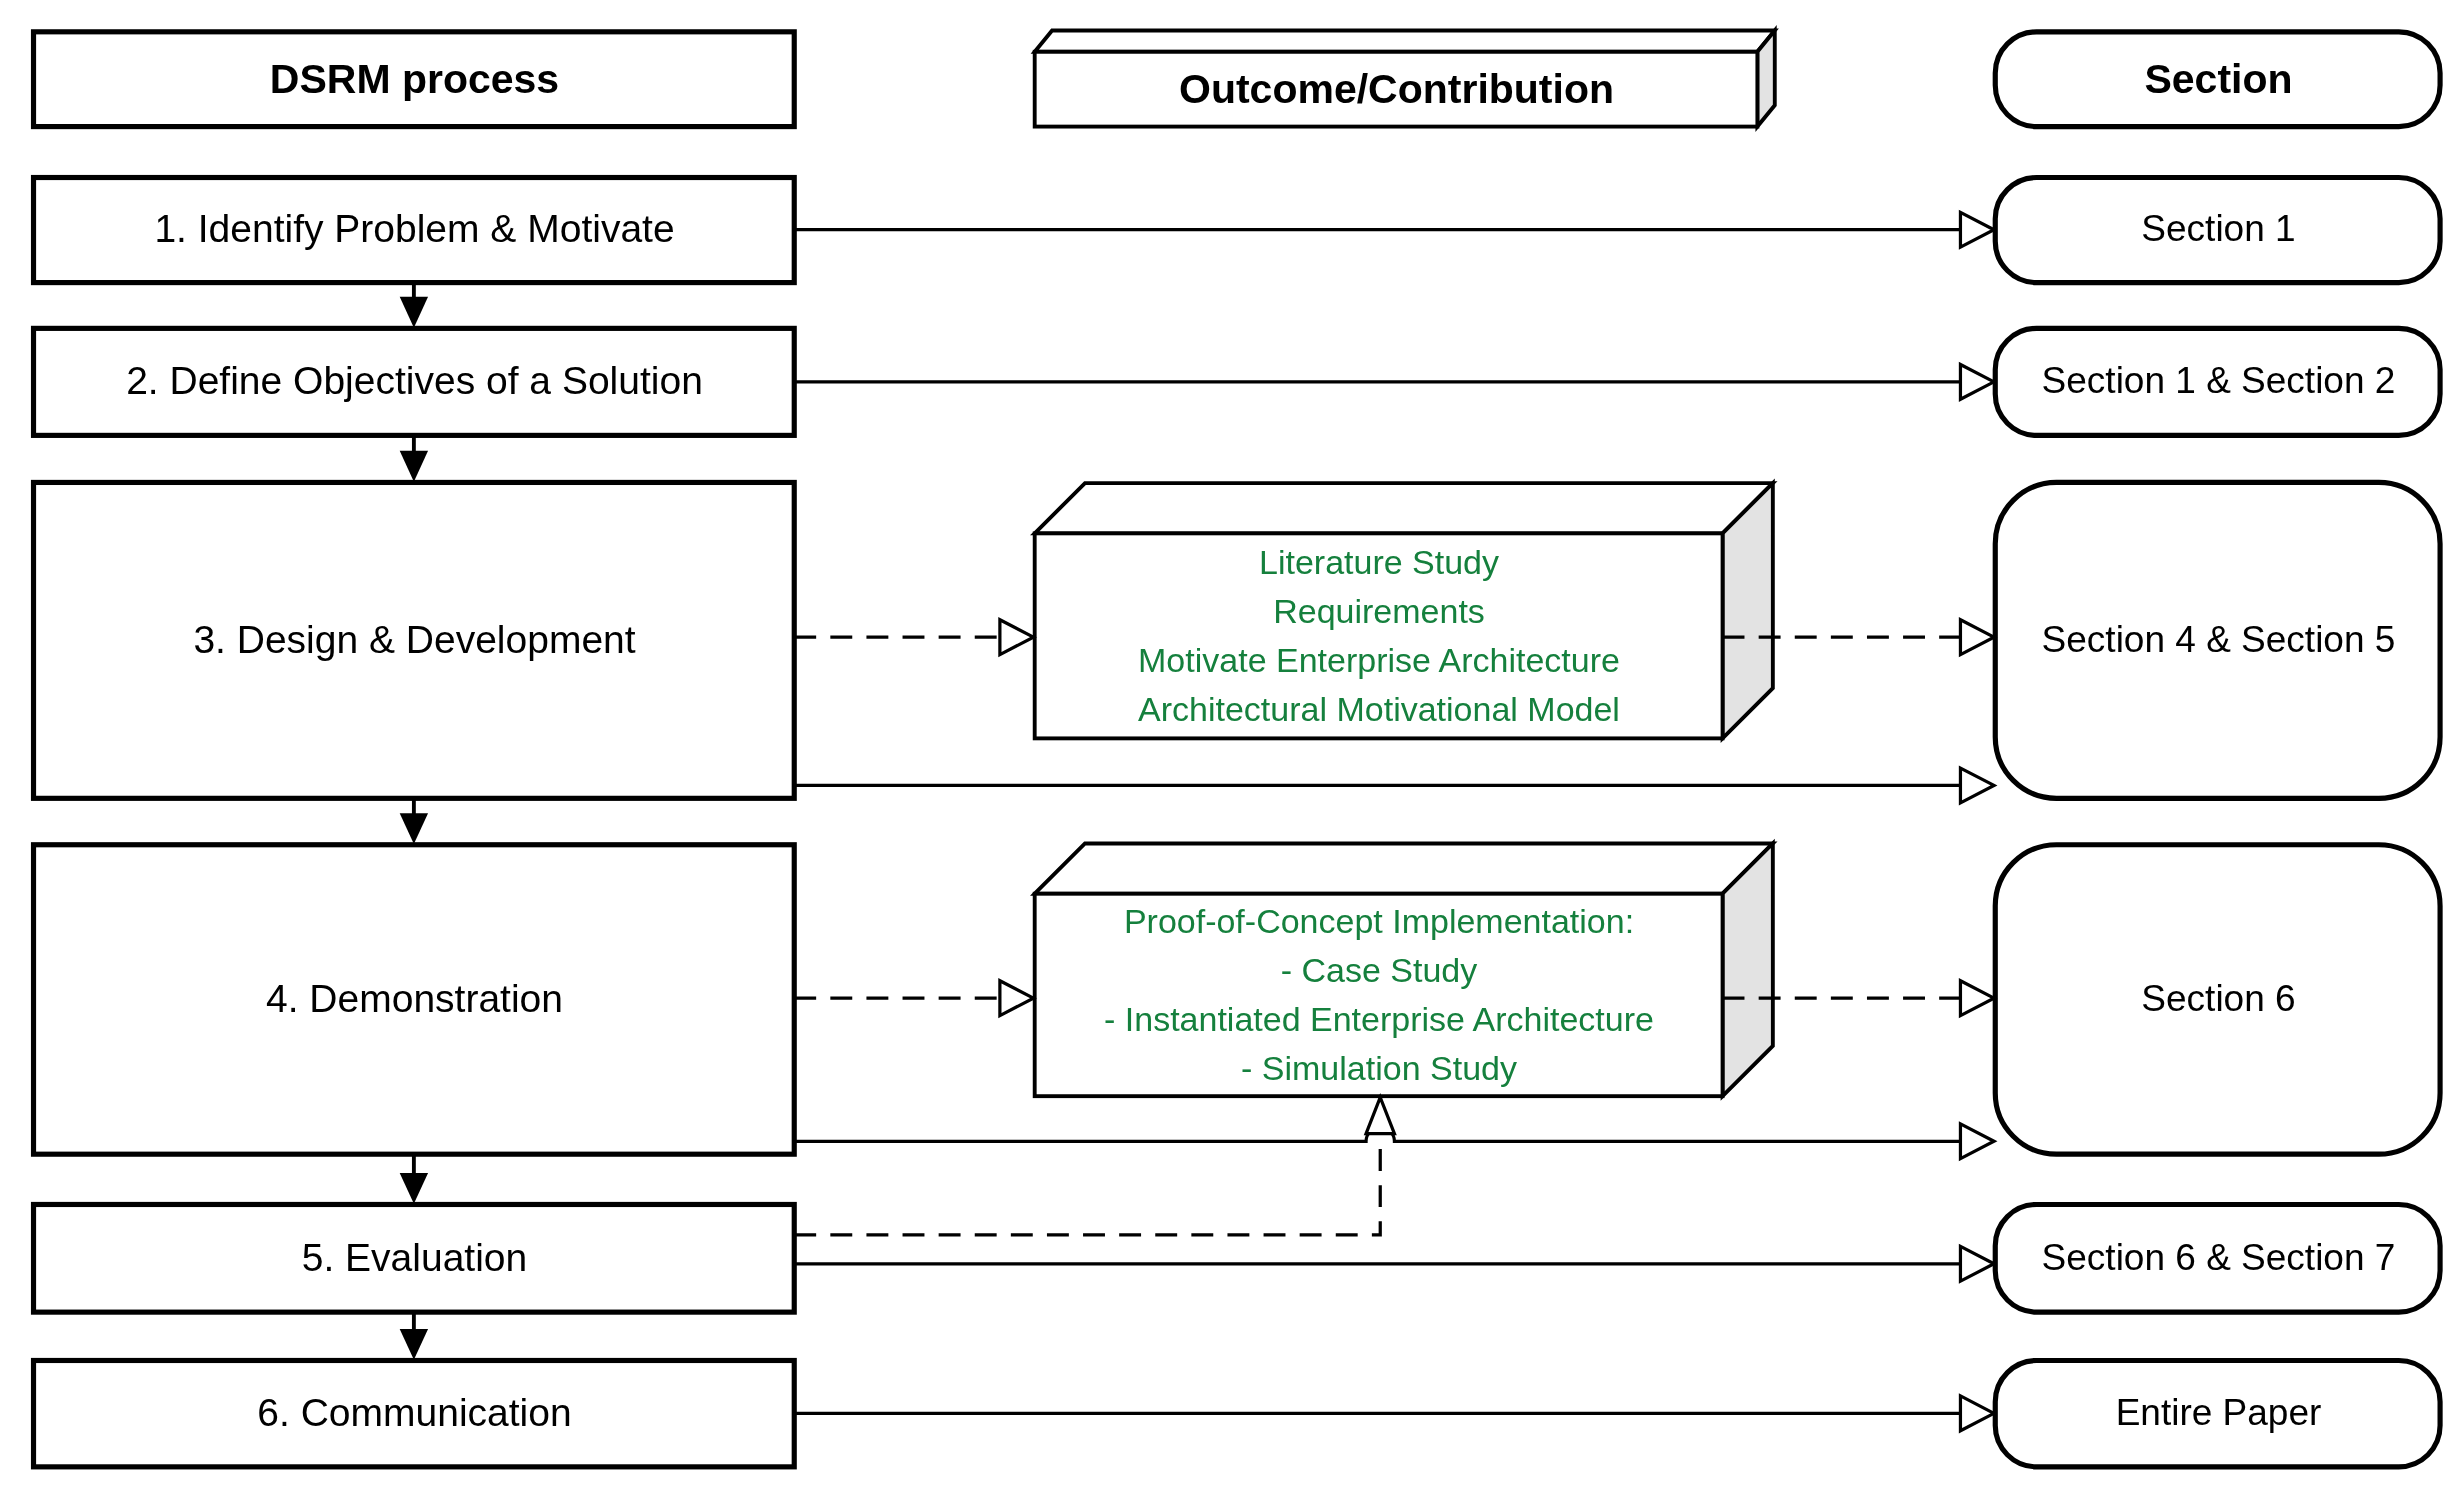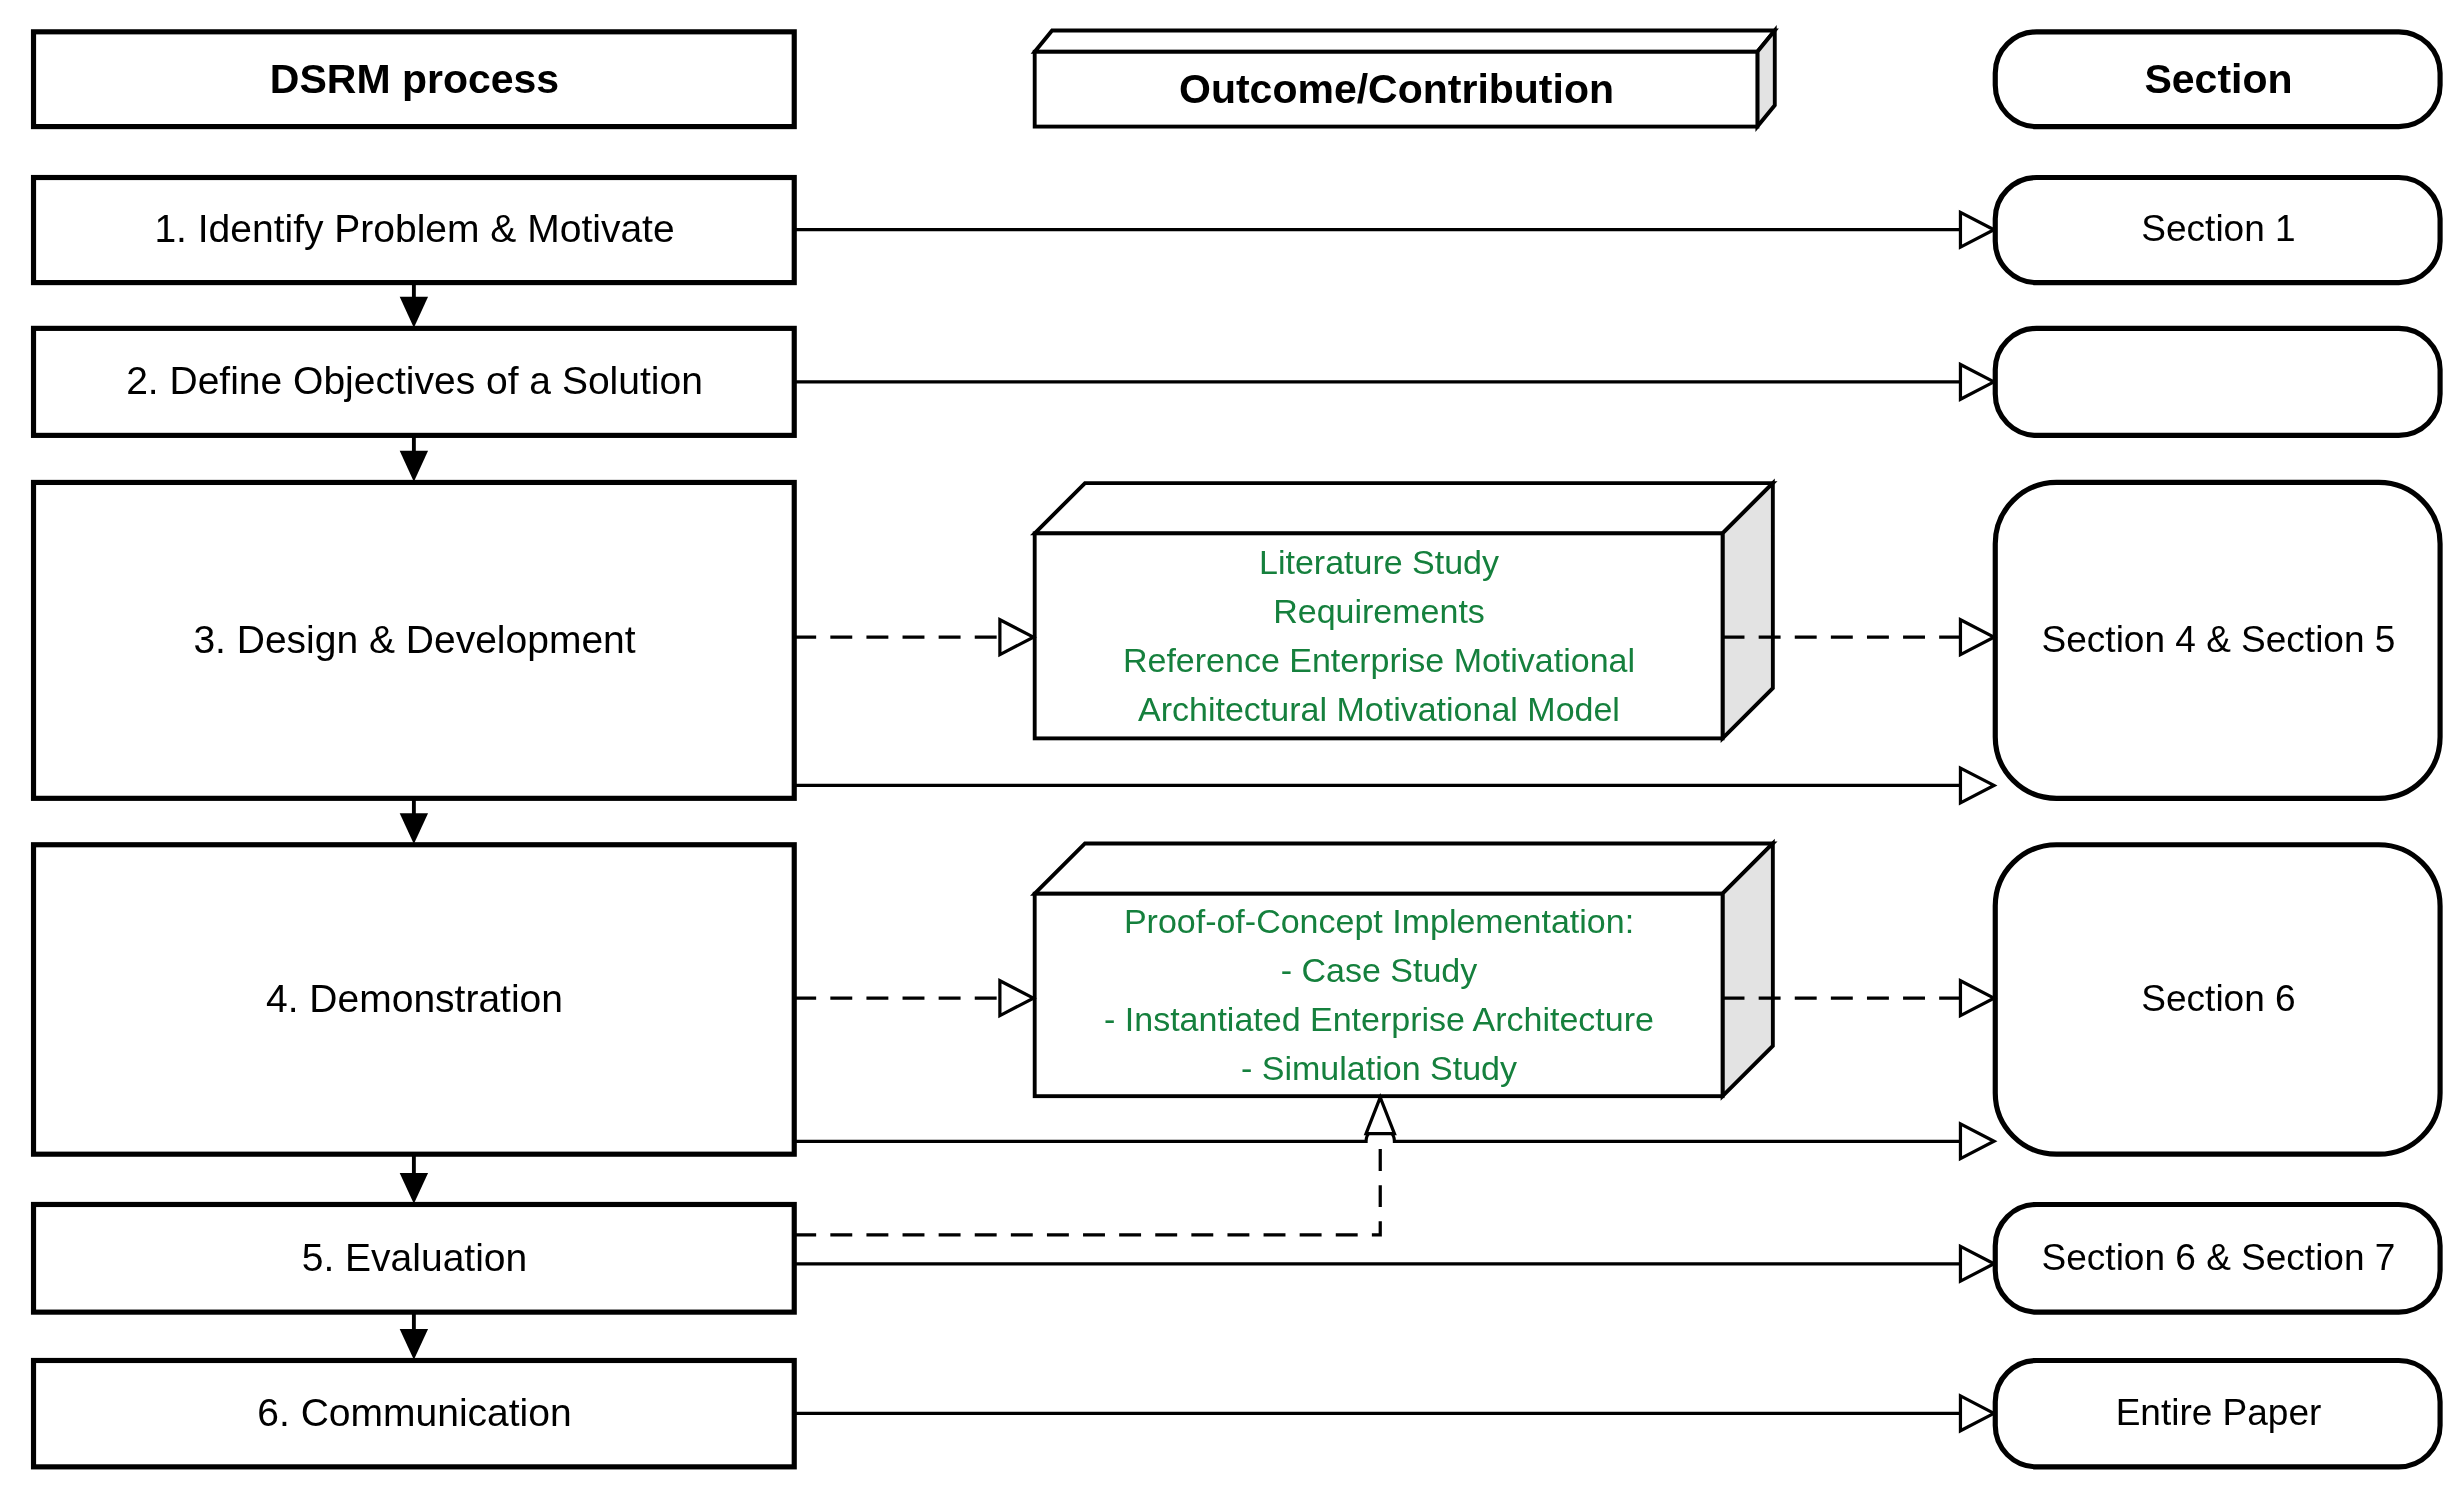--- a/index.html
+++ b/index.html
@@ -182,31 +182,32 @@
   <div class="label" style="left:34px; top:177px;  width:761px; height:105px;">1. Identify Problem &amp; Motivate</div>
   <div class="label" style="left:34px; top:328px;  width:761px; height:107px;">2. Define Objectives of a Solution</div>
   <div class="label" style="left:34px; top:482px;  width:761px; height:316px;">3. Design &amp; Development</div>
   <div class="label" style="left:34px; top:845px; width:761px; height:309px;">4. Demonstration</div>
   <div class="label" style="left:34px; top:1204px; width:761px; height:108px;">5. Evaluation</div>
   <div class="label" style="left:34px; top:1360px; width:761px; height:106px;">6. Communication</div>
 
   <div class="multiline" style="left:1035px; top:533px; width:688px; height:205px;">
     <div>Literature Study</div>
     <div>Requirements</div>
-    <div>Reference Enterprise Motivational</div>
+    <div>Motivate Enterprise Architecture</div>
     <div>Architectural Motivational Model</div>
   </div>
 
   <div class="multiline" style="left:1035px; top:894px; width:688px; height:202px;">
     <div>Proof-of-Concept Implementation:</div>
     <div>- Case Study</div>
     <div>- Instantiated Enterprise Architecture</div>
     <div>- Simulation Study</div>
   </div>
 
   <div class="label" style="left:1996px; top:177px;  width:445px; height:105px; font-size:37px;">Section 1</div>
+  <div class="label" style="left:1996px; top:328px;  width:445px; height:107px; font-size:37px;">Section 1 &amp; Section 2</div>
   <div class="label" style="left:1996px; top:482px;  width:445px; height:316px; font-size:37px;">Section 4 &amp; Section 5</div>
   <div class="label" style="left:1996px; top:845px; width:445px; height:309px; font-size:37px;">Section 6</div>
   <div class="label" style="left:1996px; top:1204px; width:445px; height:108px; font-size:37px;">Section 6 &amp; Section 7</div>
   <div class="label" style="left:1996px; top:1360px; width:445px; height:106px; font-size:37px;">Entire Paper</div>
 
 </div>
 
 
 </body></html>

